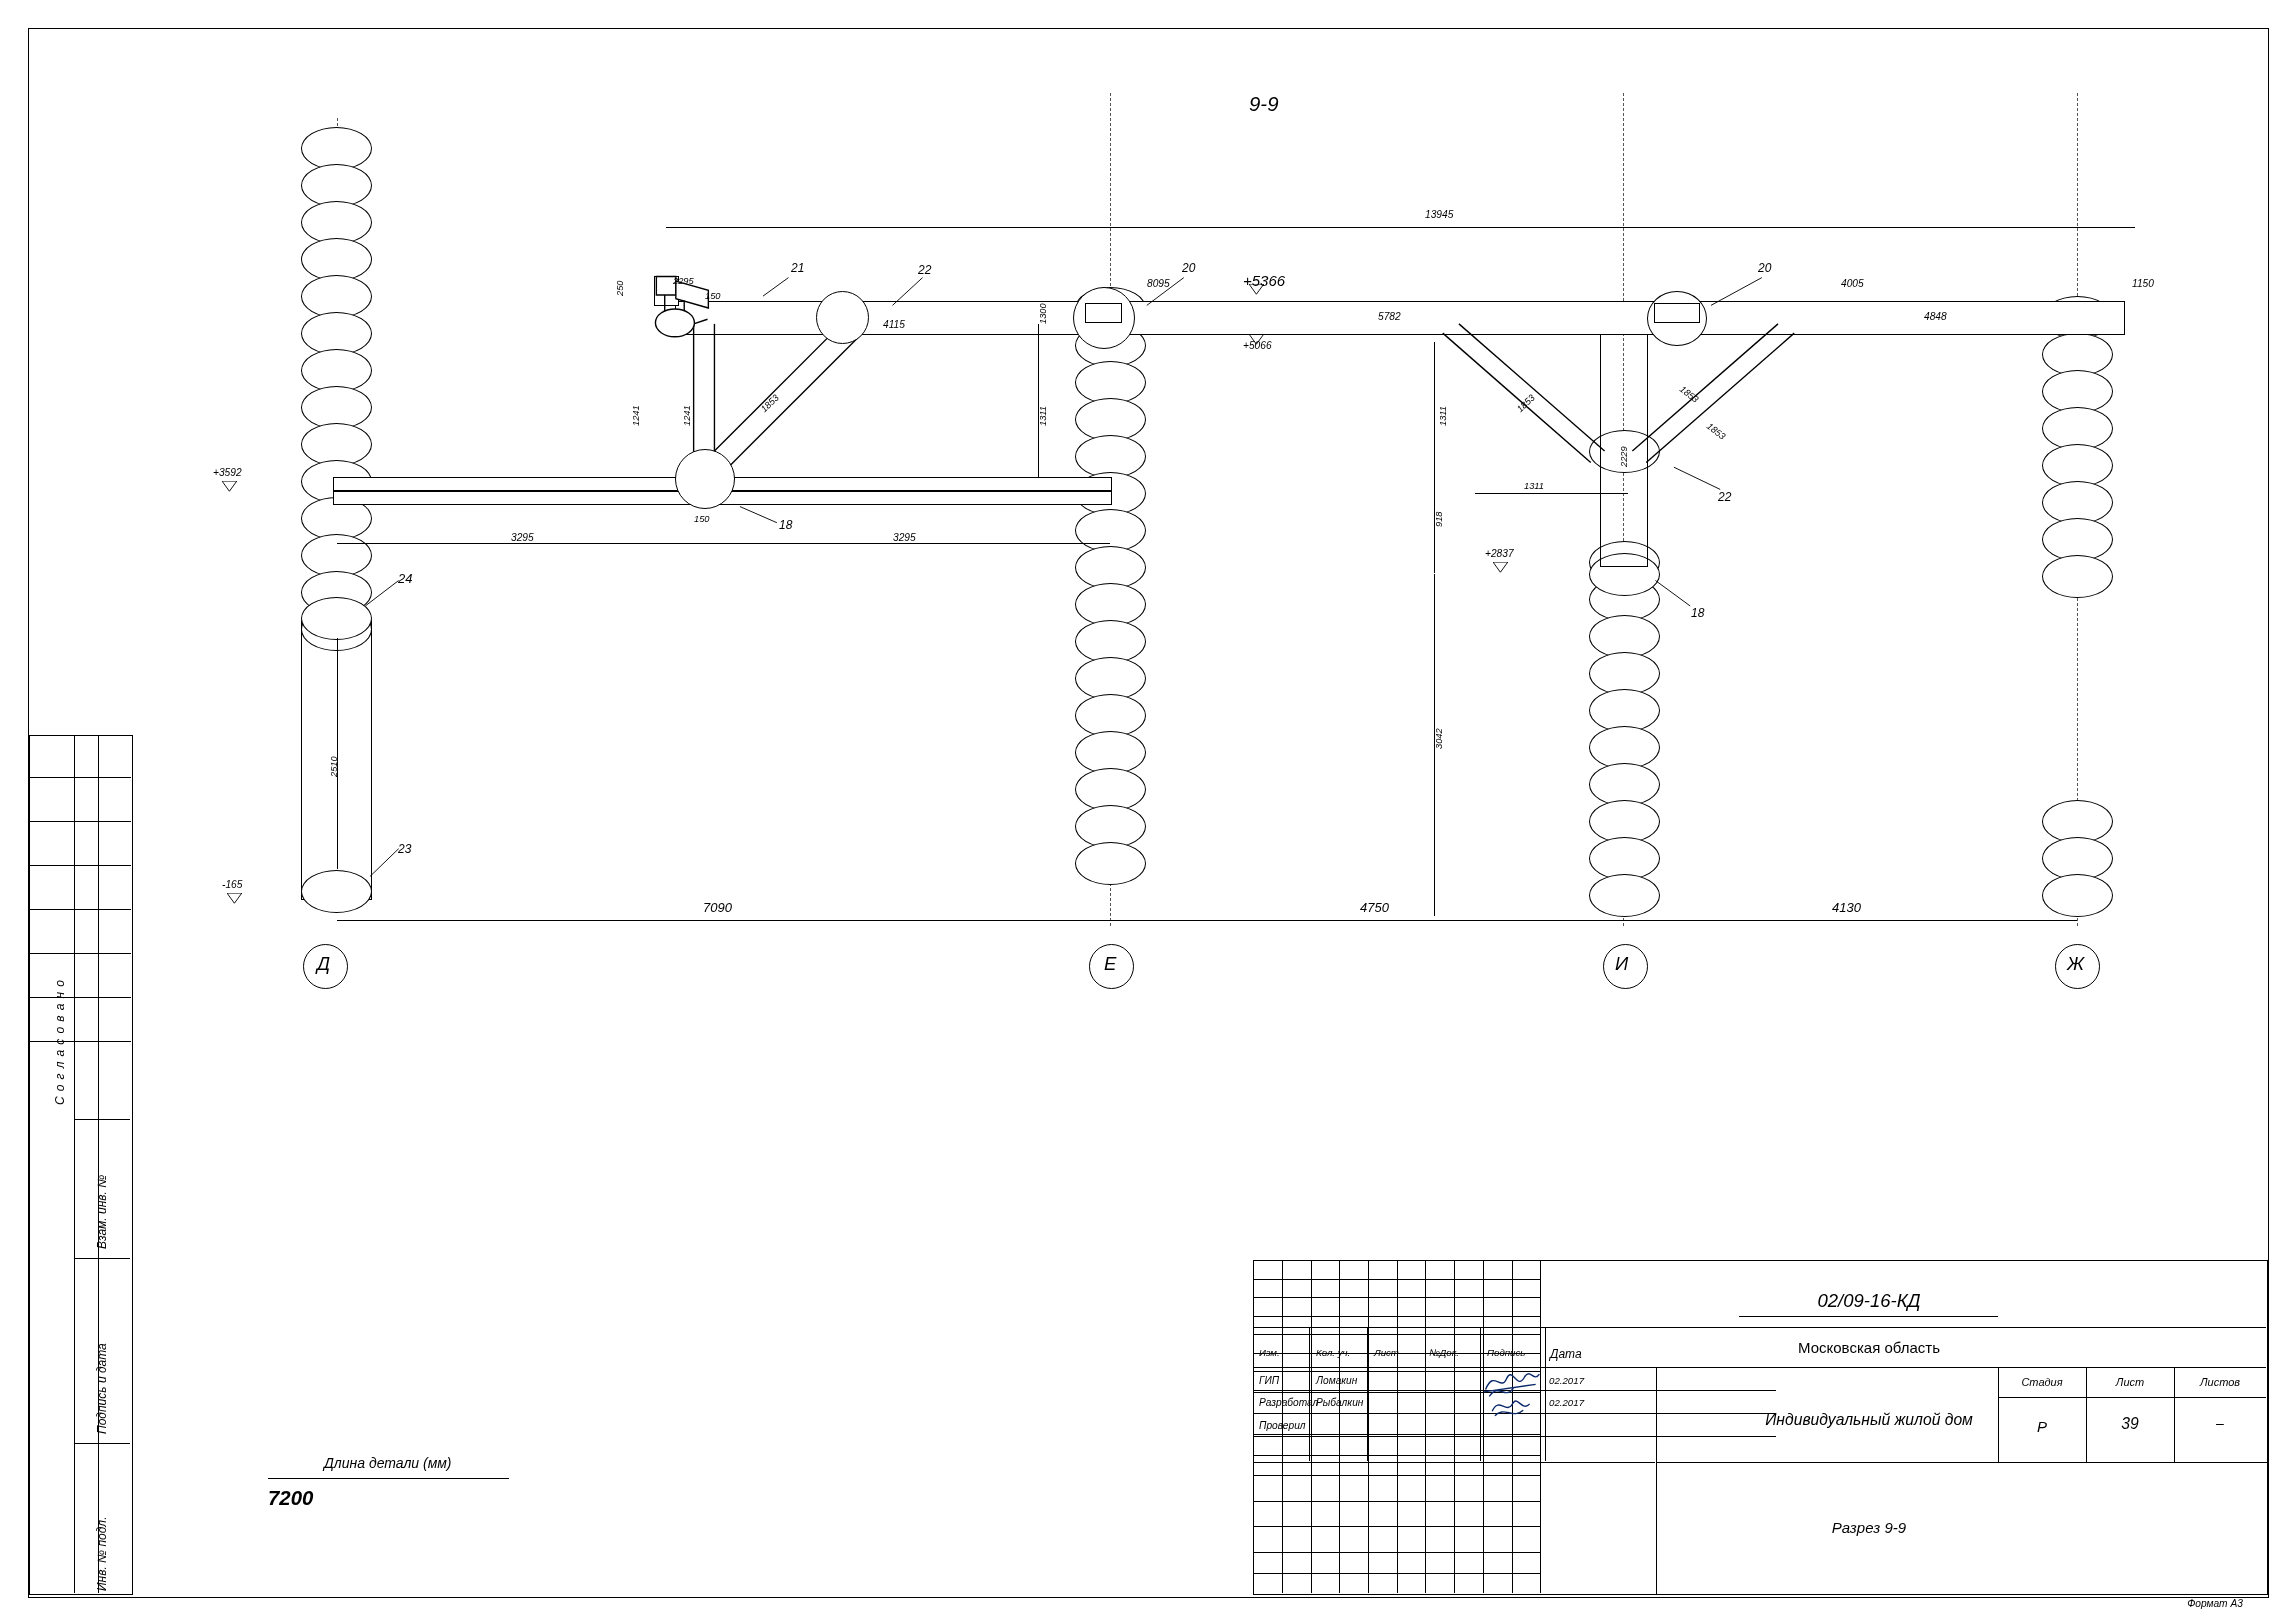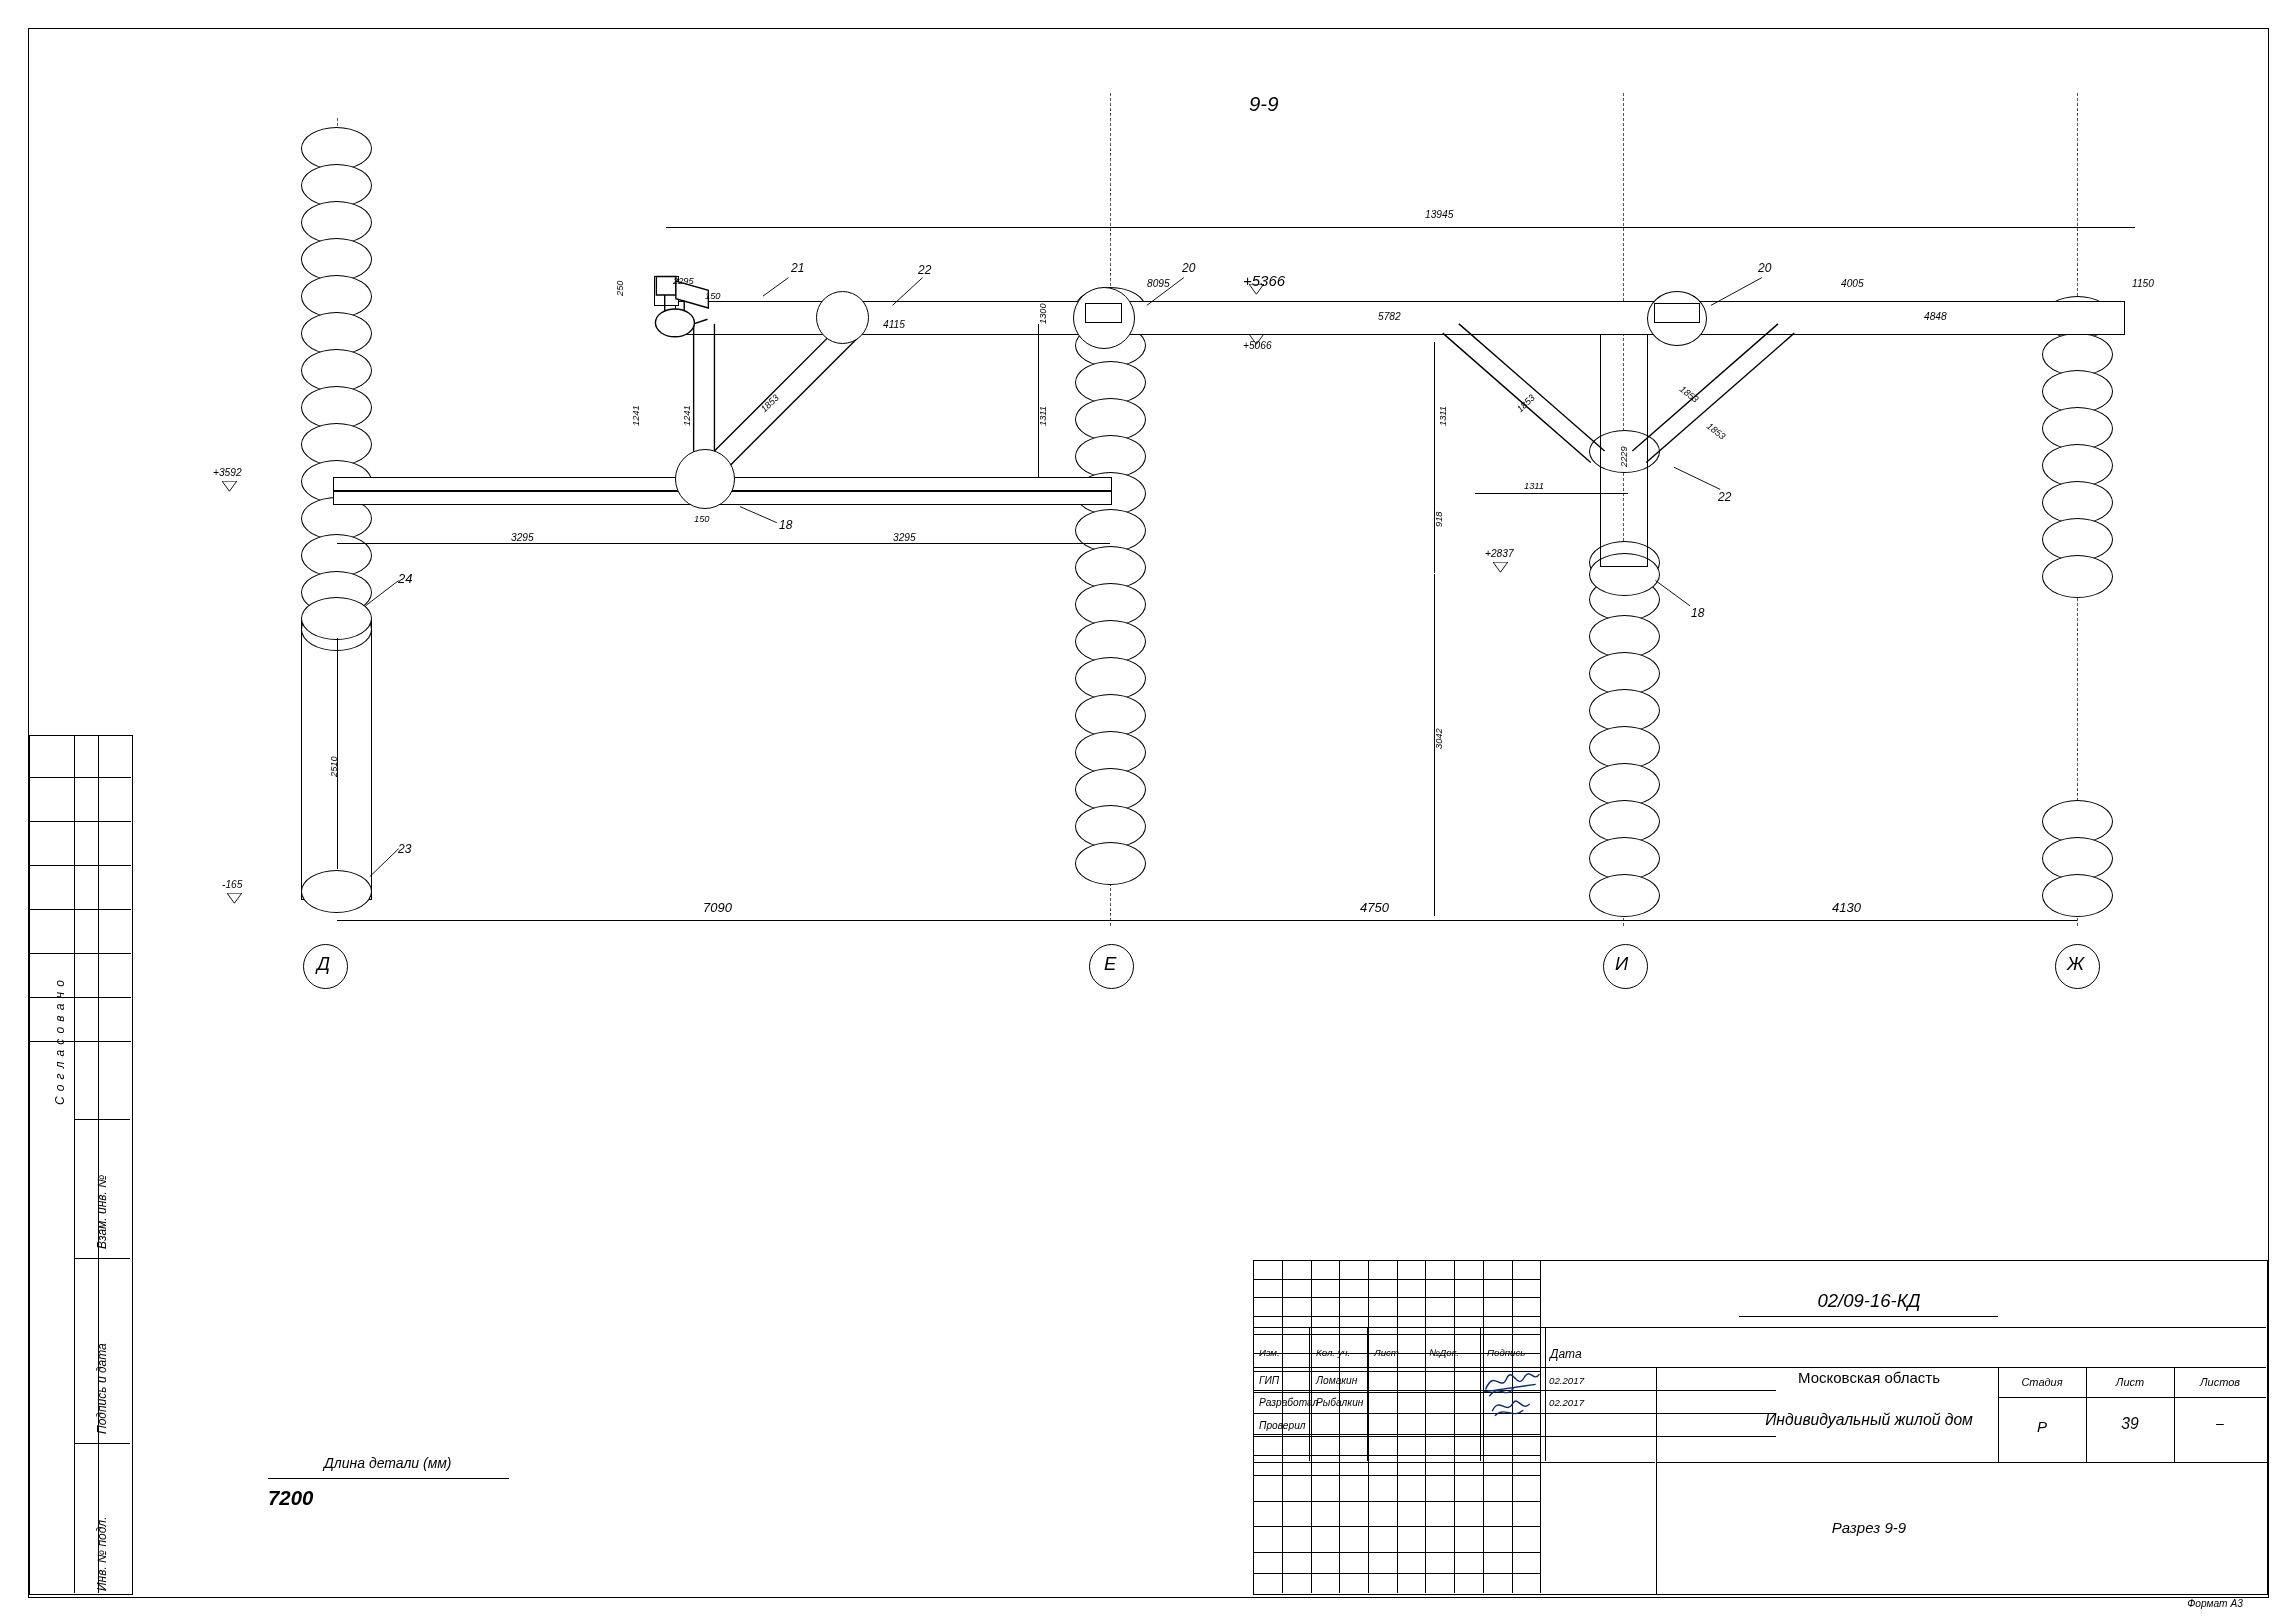--- a/index.html
+++ b/index.html
@@ -339,21 +339,21 @@
   </svg>
   <svg style="position:absolute;left:1487px;top:1392px;width:56px;height:32px;" viewBox="0 0 120 70" width="56" height="32">
     <g stroke="#0b2a6b" stroke-width="3" fill="none">
       <path d="M10 42 C26 8, 40 52, 56 24 C66 8, 76 44, 92 26"></path>
       <path d="M16 52 C36 30, 56 60, 78 40"></path>
     </g>
   </svg>
 
   <div class="txt it" style="left:1869px;top:1290px;font-size:18.5px;transform:translateX(-50%);">02/09-16-КД</div>
   <div class="ln" style="left:1739px;top:1316px;width:259px;height:0.9px;"></div>
-  <div class="txt" style="left:1869px;top:1339px;font-size:15px;transform:translateX(-50%);margin-top:30px;">Московская область</div>
+  <div class="txt" style="left:1869px;top:1339px;font-size:15px;transform:translateX(-50%);">Московская область</div>
   <div class="txt it" style="left:1869px;top:1411px;font-size:15.7px;transform:translateX(-50%);">Индивидуальный жилой дом</div>
   <div class="txt it" style="left:1869px;top:1519px;font-size:15px;transform:translateX(-50%);">Разрез 9-9</div>
 
   <div class="txt it" style="left:2042px;top:1376px;font-size:11px;transform:translateX(-50%);">Стадия</div>
   <div class="txt it" style="left:2130px;top:1376px;font-size:11px;transform:translateX(-50%);">Лист</div>
   <div class="txt it" style="left:2220px;top:1376px;font-size:11px;transform:translateX(-50%);">Листов</div>
   <div class="txt it" style="left:2042px;top:1418px;font-size:15px;transform:translateX(-50%);">Р</div>
   <div class="txt it" style="left:2130px;top:1415px;font-size:15.7px;transform:translateX(-50%);">39</div>
   <div class="txt it" style="left:2220px;top:1415px;font-size:14px;transform:translateX(-50%);">–</div>
 

